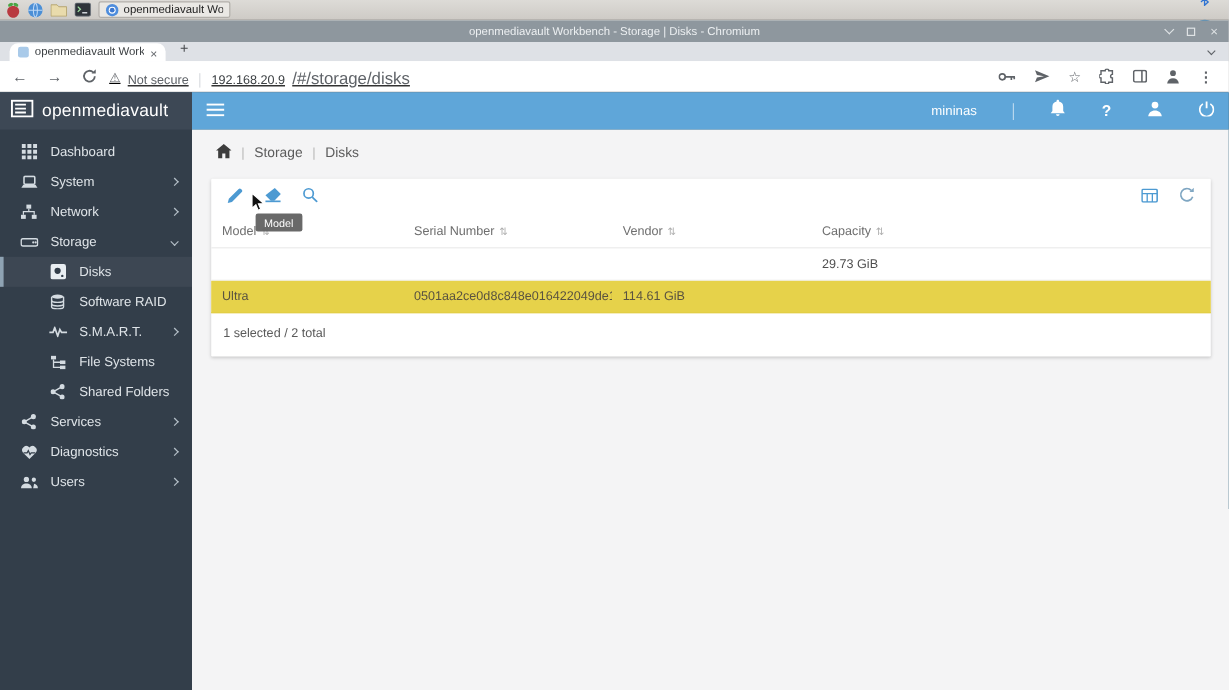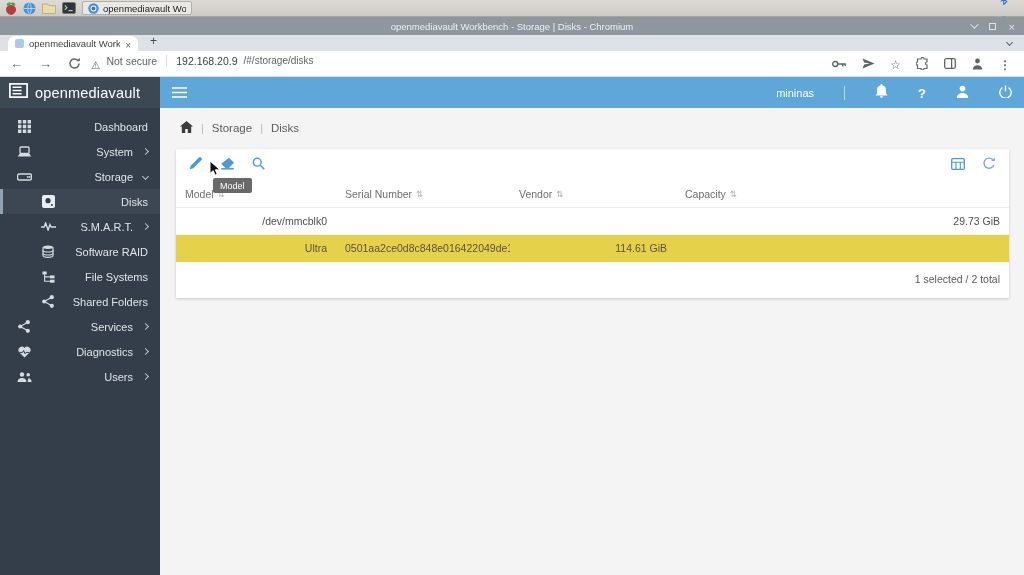--- a/index.html
+++ b/index.html
@@ -37,32 +37,32 @@
   .tab-close::after { content:"×"; font-size:10px; color:#5f6368; line-height:1; }
   .newtab { margin:0 0 2px 12px; }
   .newtab::after { content:"+"; font-size:12px; color:#45484c; line-height:1; }
   .tab-chev { margin-left:auto; margin-right:12px; margin-bottom:6px; width:5px; height:5px;
     border-right:1.3px solid #5f6368; border-bottom:1.3px solid #5f6368; transform:rotate(45deg); }
 
   
   .addressbar { position:absolute; top:51px; left:0; right:0; height:26px; background:#fff;
     border-bottom:1px solid #dcdcdc; display:flex; align-items:center; padding:0 10px; }
   .nav-arrow { font-size:13px; color:#5f6368; margin-right:16px; line-height:1; }
-  .url-area { display:flex; align-items:flex-start; margin-left:10px; gap:6px; flex:1; min-width:0; }
+  .url-area { display:flex; align-items:flex-end; margin-left:10px; gap:6px; flex:1; min-width:0;text-decoration:underline; }
   .warn::after { content:"⚠"; font-size:10.5px; color:#5f6368; }
   .notsecure { font-size:10.5px; color:#5f6368; }
   .url-div { width:1px; height:12px; background:#dadce0; margin:0 3px; }
   .url-host { font-size:10.5px; color:#3c4043; }
-  .url-path { font-size:10px; color:#5f6368; }
+  .url-path { font-size:14px; color:#5f6368; }
   .bar-right { display:flex; align-items:center; gap:15px; padding-right:3px; }
   .star::after { content:"☆"; font-size:12px; color:#5f6368; line-height:1; }
   .dots::after { content:"⋮"; font-size:12px; color:#5f6368; font-weight:bold; line-height:1; }
 
   
-  .page { position:absolute; top:77px; left:0; right:0; bottom:0; background:#0c4a6e;text-align:right; }
+  .page { position:absolute; top:77px; left:0; right:0; bottom:0; background:#0c4a6e; }
   .sidebar { position:absolute; left:0; top:0; bottom:0; width:160px; background:#333e4a; }
   .logo { height:31px; background:#3d4855; display:flex; align-items:center; padding:0 9px; gap:7px; }
   .logo-text { color:#fff; font-size:14.5px; font-weight:500; letter-spacing:.2px; }
   .nav { padding-top:6px; }
   .nav-item { height:25px; display:flex; align-items:center; padding:0 12px 0 16px; gap:10px;
     color:#dfe4e8; position:relative; cursor:default; }
   .nav-item .nicon { width:16px; display:flex; justify-content:center; flex:0 0 auto; }
   .nav-item .nlabel { font-size:11px; flex:1; white-space:nowrap; }
   .nav-item.sub { padding-left:40px; }
   .nav-item.active { background:rgba(255,255,255,.05); }
@@ -272,20 +272,32 @@
             <svg width="15" height="12" viewBox="0 0 15 12">
                 <rect x="3" y="1" width="9" height="6.5" rx="1" fill="none" stroke="#d4dbe1" stroke-width="1.3"></rect>
                 <path d="M0.8 10.4h13.4L12.6 8H2.4z" fill="#d4dbe1"></path>
               </svg>
           </span>
           <span class="nlabel">System</span>
           <span class="chev"></span>
         </div>
         <div class="nav-item">
           <span class="nicon">
+            <svg width="14" height="13" viewBox="0 0 14 13">
+                <rect x="5" y="0.5" width="4" height="3.4" fill="#d4dbe1"></rect>
+                <rect x="0.5" y="9" width="4" height="3.4" fill="#d4dbe1"></rect>
+                <rect x="9.5" y="9" width="4" height="3.4" fill="#d4dbe1"></rect>
+                <path d="M7 4v2.4M2.5 9V6.4h9V9" stroke="#d4dbe1" fill="none" stroke-width="1"></path>
+              </svg>
+          </span>
+          <span class="nlabel">Network</span>
+          <span class="chev"></span>
+        </div>
+        <div class="nav-item">
+          <span class="nicon">
             <svg width="15" height="10" viewBox="0 0 15 10">
                 <rect x="0.6" y="2" width="13.8" height="6" rx="1.4" fill="none" stroke="#d4dbe1" stroke-width="1.3"></rect>
                 <circle cx="10.7" cy="5" r="0.9" fill="#d4dbe1"></circle>
                 <circle cx="12.7" cy="5" r="0.9" fill="#d4dbe1"></circle>
               </svg>
           </span>
           <span class="nlabel">Storage</span>
           <span class="chev down"></span>
         </div>
         <div class="nav-item sub active">
@@ -293,36 +305,36 @@
             <svg width="13" height="13" viewBox="0 0 13 13">
                 <path fill="#e9eef2" d="M2 0h9a2 2 0 0 1 2 2v9a2 2 0 0 1-2 2H2a2 2 0 0 1-2-2V2a2 2 0 0 1 2-2z"></path>
                 <circle cx="6" cy="5.7" r="2.6" fill="#333e4a"></circle>
                 <circle cx="9.9" cy="9.9" r="1" fill="#333e4a"></circle>
               </svg>
           </span>
           <span class="nlabel">Disks</span>
         </div>
         <div class="nav-item sub">
           <span class="nicon">
-            <svg width="15" height="9" viewBox="0 0 15 9">
-                <path d="M0 5h3.2L4.6 1l2.5 7 1.8-5.4L10.3 5H15" fill="none" stroke="#d4dbe1" stroke-width="1.4"></path>
-              </svg>
-          </span>
-          <span class="nlabel">S.M.A.R.T.</span>
-          <span class="chev"></span>
-        </div>
-        <div class="nav-item sub">
-          <span class="nicon">
             <svg width="12" height="13" viewBox="0 0 12 13">
                 <ellipse cx="6" cy="2.2" rx="5" ry="1.7" fill="#d4dbe1"></ellipse>
                 <path d="M1 2.2v8.4c0 1 2.2 1.8 5 1.8s5-.8 5-1.8V2.2" fill="none" stroke="#d4dbe1" stroke-width="1.2"></path>
                 <path d="M1 5.2c0 1 2.2 1.8 5 1.8s5-.8 5-1.8M1 8.2c0 1 2.2 1.8 5 1.8s5-.8 5-1.8" fill="none" stroke="#d4dbe1" stroke-width="1.2"></path>
               </svg>
           </span>
           <span class="nlabel">Software RAID</span>
+        </div>
+        <div class="nav-item sub">
+          <span class="nicon">
+            <svg width="15" height="9" viewBox="0 0 15 9">
+                <path d="M0 5h3.2L4.6 1l2.5 7 1.8-5.4L10.3 5H15" fill="none" stroke="#d4dbe1" stroke-width="1.4"></path>
+              </svg>
+          </span>
+          <span class="nlabel">S.M.A.R.T.</span>
+          <span class="chev"></span>
         </div>
         <div class="nav-item sub">
           <span class="nicon">
             <svg width="13" height="12" viewBox="0 0 13 12">
                 <rect x="0.5" y="0.5" width="4.2" height="3" fill="#d4dbe1"></rect>
                 <rect x="8" y="4.4" width="4.5" height="3" fill="#d4dbe1"></rect>
                 <rect x="8" y="8.7" width="4.5" height="3" fill="#d4dbe1"></rect>
                 <path d="M2.6 3.5v6.7h5.4M2.6 5.9h5.4" stroke="#d4dbe1" fill="none" stroke-width="1.1"></path>
               </svg>
           </span>
@@ -469,21 +481,20 @@
               <span>Vendor</span>
               <span class="sort"></span>
             </span>
           <span class="th">
               <span>Capacity</span>
               <span class="sort"></span>
             </span>
         </div>
 
         <div class="trow grid-row">
-          <span class="td">/dev/mmcblk0</span>
           <span class="td"></span>
           <span class="td"></span>
           <span class="td"></span>
           <span class="td">29.73 GiB</span>
         </div>
 
         <div class="trow selected grid-row">
           <span class="td">Ultra</span>
           <span class="td">0501aa2ce0d8c848e016422049de195613d…</span>
           <span class="td">114.61 GiB</span>

